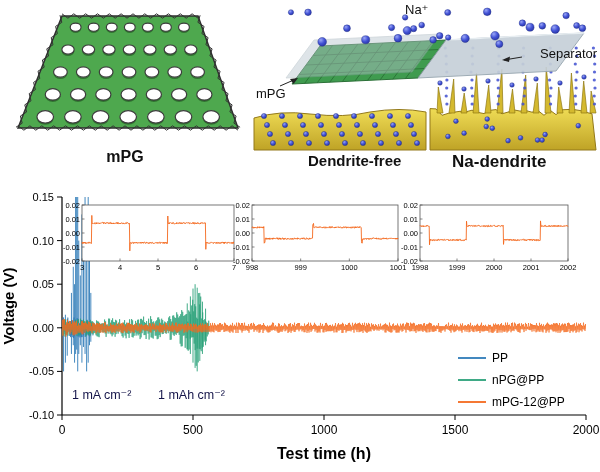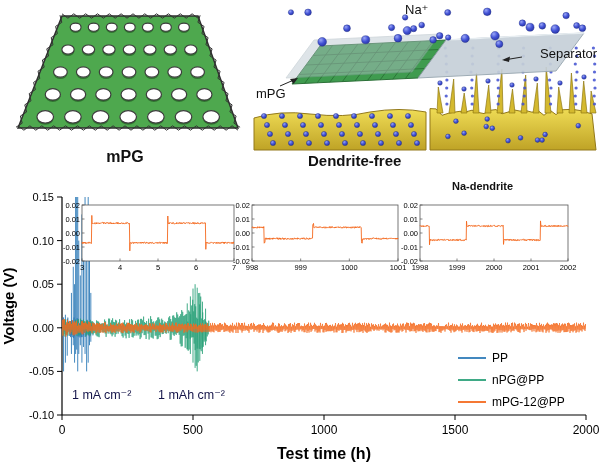--- a/index.html
+++ b/index.html
@@ -9,21 +9,21 @@
   .top{position:absolute;left:0;top:0;width:600px;height:185px;}
   .panel-left{position:absolute;left:0;top:0;width:250px;height:185px;}
   .panel-right{position:absolute;left:250px;top:0;width:350px;height:185px;}
   .cap{position:absolute;left:0;top:148px;width:250px;text-align:center;
        font-weight:bold;font-size:16px;color:#111;}
   .lbl{position:absolute;color:#111;font-size:13px;white-space:nowrap;}
   .lbl.na{left:155px;top:2px;}
   .lbl.sep{left:274px;top:46px;margin-left:16px;}
   .lbl.mpgsmall{left:6px;top:86px;}
   .lbl.dfree{left:58px;top:152px;font-weight:bold;font-size:15px;}
-  .lbl.ndend{left:202px;top:152px;font-weight:bold;font-size:11px;margin-top:28px;}
+  .lbl.ndend{left:202px;top:152px;font-weight:bold;font-size:17px;}
   #chart-svg{position:absolute;left:0;top:185px;}
 </style>
 </head>
 <body>
 
 <div class="page">
   <div class="top">
     <div class="panel-left">
       <svg id="mesh-svg" width="250" height="150">
           <g>

